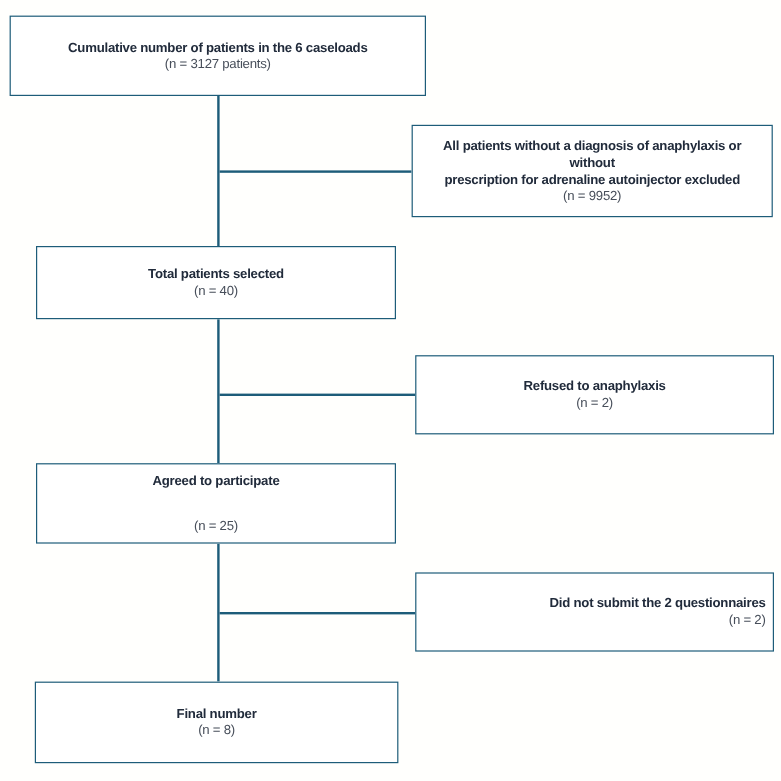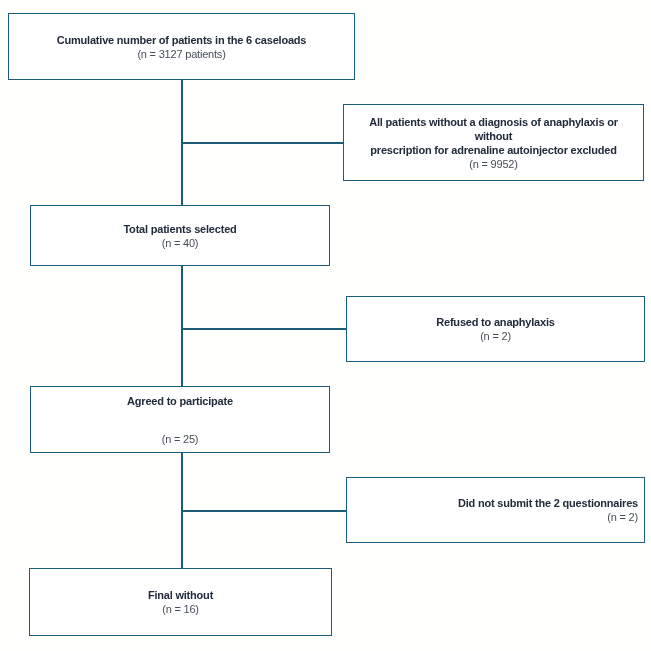--- a/index.html
+++ b/index.html
@@ -100,17 +100,17 @@
     <div class="label">Agreed to participate</div>
     <div class="nline">(n = 25)</div>
   </div>
 
   <div class="fbox b6">
     <div class="label">Did not submit the 2 questionnaires</div>
     <div class="nline">(n = 2)</div>
   </div>
 
   <div class="fbox b7">
-    <div class="label">Final without</div>
-    <div class="nline">(n = 16)</div>
+    <div class="label">Final number</div>
+    <div class="nline">(n = 8)</div>
   </div>
 
 </div>
 
 </body></html>

